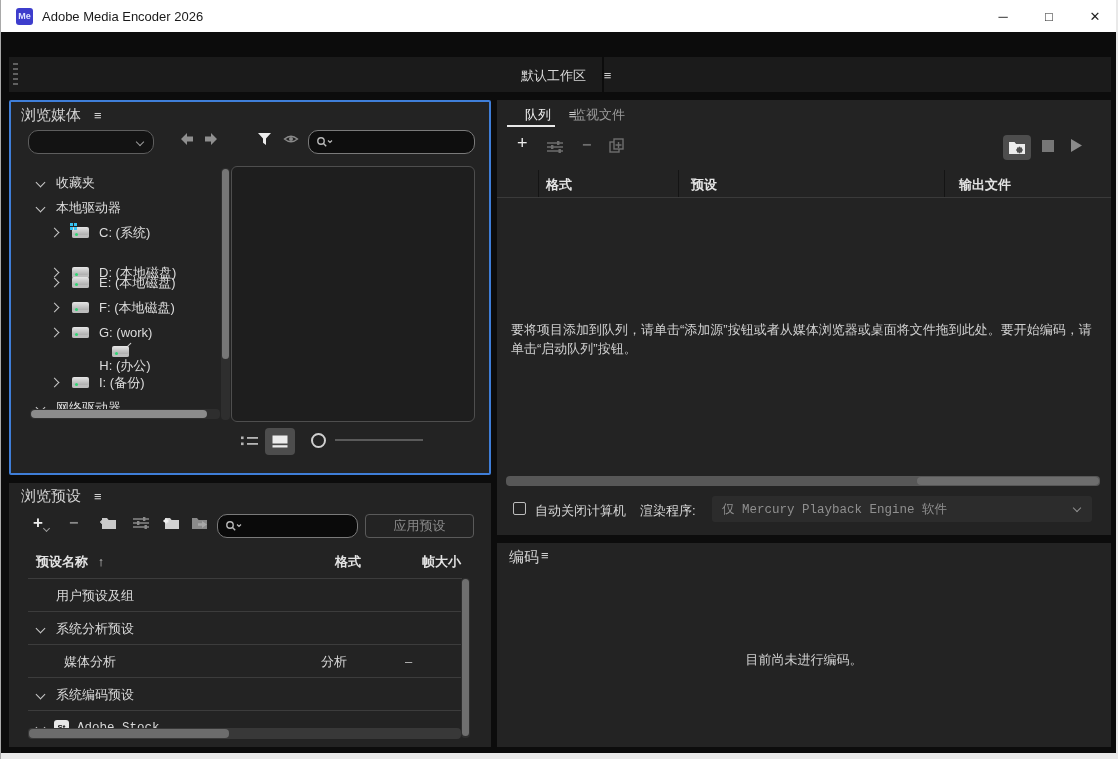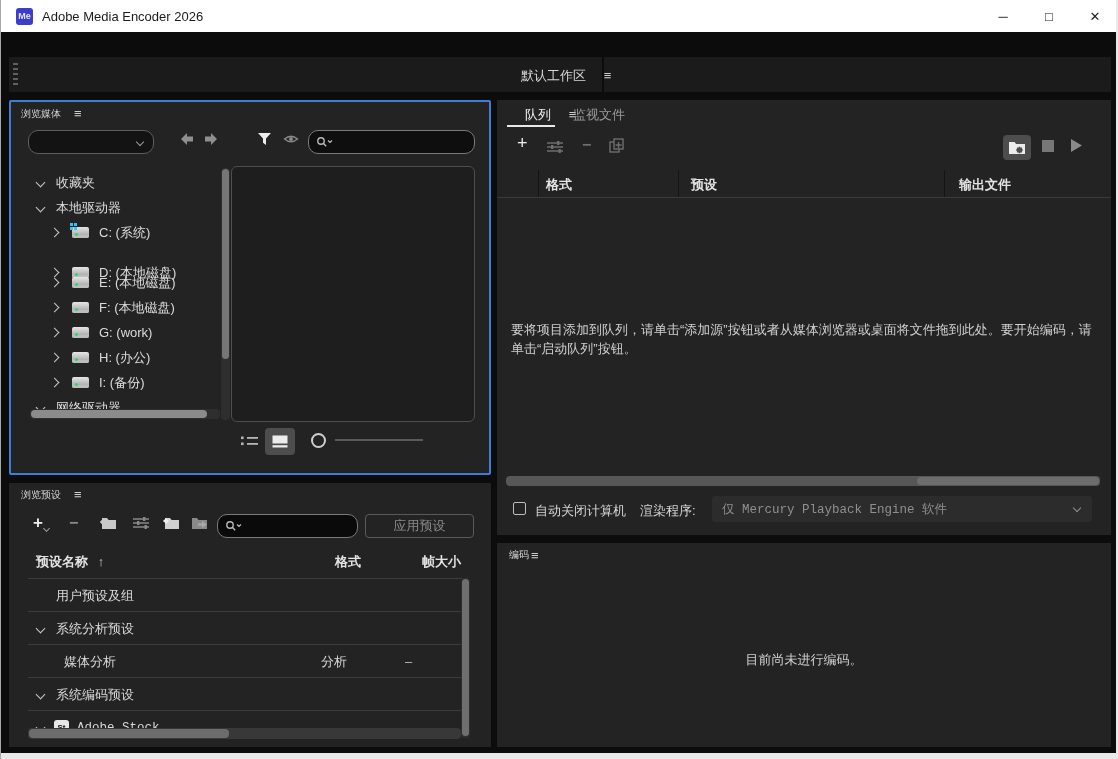--- a/index.html
+++ b/index.html
@@ -18,21 +18,21 @@
   .menuitem{font-size:13px;color:#1a1a1a;padding:0 13px;}
   
   .wsbar{position:absolute;top:57px;left:8px;width:1102px;height:35px;background:#1b1b1b;}
   .grip{position:absolute;left:4px;top:6px;width:5px;height:23px;
     background-image:repeating-linear-gradient(#606060 0 2px,transparent 2px 5px);}
   .wslabel{position:absolute;left:471px;top:10px;font-size:13px;color:#d8d8d8;padding-left:41px;}
   .hamb{font-size:13px;color:#cfcfcf;}
   .wsdivider{position:absolute;left:593px;top:0;width:2px;height:35px;background:#0c0c0c;}
   
   .panel{position:absolute;background:#232323;}
-  .ptitle{font-size:10px;color:#d2d2d2;}
+  .ptitle{font-size:15px;color:#d2d2d2;}
   
   .combo{position:absolute;background:#131313;border:1px solid #5e5e5e;border-radius:10px;box-sizing:border-box;}
   .searchbox{position:absolute;background:#0e0e0e;border:1px solid #7a7a7a;border-radius:10px;box-sizing:border-box;
     display:flex;align-items:center;padding-left:7px;}
   .searchbox input{background:transparent;border:none;outline:none;color:#ddd;font-size:12px;width:70%;}
   .chev{display:inline-block;width:7px;height:7px;border-right:1.7px solid #c9c9c9;border-bottom:1.7px solid #c9c9c9;box-sizing:border-box;}
   .chev.down{transform:rotate(45deg);}
   .chev.right{transform:rotate(-45deg);}
   .chev.sm{width:6px;height:6px;border-color:#9a9a9a;}
   
@@ -158,21 +158,21 @@
     <div class="tree-row" style="top:193px;">
       <span class="chev right" style="margin:0 14px 0 21px;"></span>
       <span class="drive" style="margin-right:10px;"></span>
       <span>F: (本地磁盘)</span>
     </div>
     <div class="tree-row" style="top:218px;">
       <span class="chev right" style="margin:0 14px 0 21px;"></span>
       <span class="drive" style="margin-right:10px;"></span>
       <span>G: (work)</span>
     </div>
-    <div class="tree-row" style="top:243px;">
+    <div class="tree-row" style="top:243px;flex-direction:column;">
       <span class="chev right" style="margin:0 14px 0 21px;"></span>
       <span class="drive" style="margin-right:10px;"></span>
       <span>H: (办公)</span>
     </div>
     <div class="tree-row" style="top:268px;">
       <span class="chev right" style="margin:0 14px 0 21px;"></span>
       <span class="drive" style="margin-right:10px;"></span>
       <span>I: (备份)</span>
     </div>
     <div class="tree-row" style="top:293px;">

